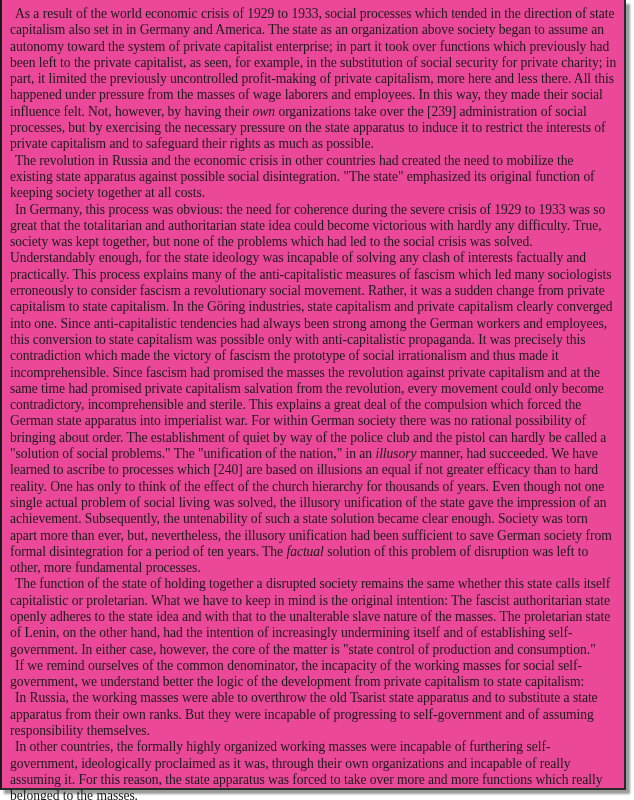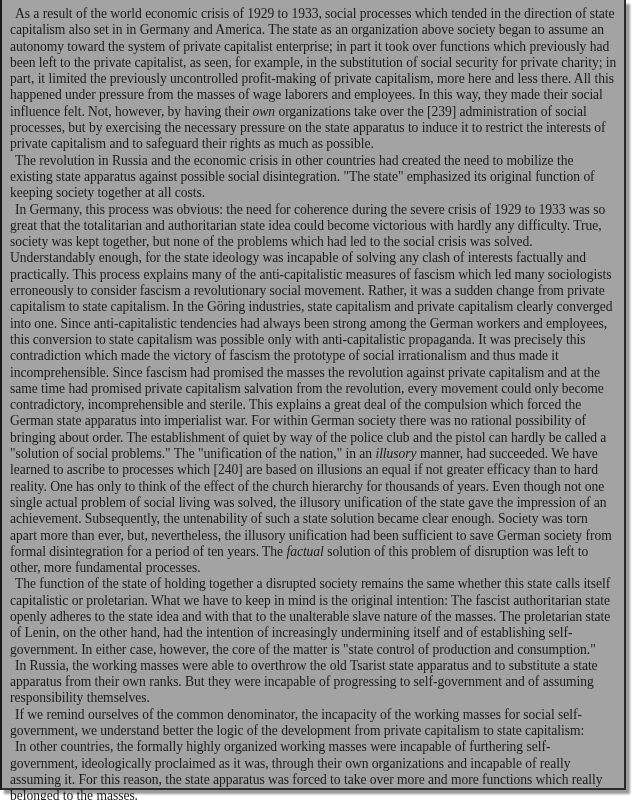--- a/index.html
+++ b/index.html
@@ -12,21 +12,21 @@
       height: 800px;
       overflow: hidden;
       position: relative;
     }
     .page {
       position: absolute;
       left: 0;
       top: 0;
       width: 626px;
       height: 790px;
-      background: #a3a3a3;
+      background: #ec4899;
       border-left: 2px solid #1a1a1a;
       border-right: 2px solid #2a2a2a;
       border-bottom: 2px solid #2a2a2a;
       box-shadow: 4px 4px 2px #9a9a9a;
       box-sizing: border-box;
     }
     .text {
       position: absolute;
       left: 8px;
       top: 6px;
@@ -57,22 +57,22 @@
     <p class="para">
       <span>The revolution in Russia and the economic crisis in other countries had created the need to mobilize the existing state apparatus against possible social disintegration. "The state" emphasized its original function of keeping society together at all costs.</span>
     </p>
     <p class="para">
       <span>In Germany, this process was obvious: the need for coherence during the severe crisis of 1929 to 1933 was so great that the totalitarian and authoritarian state idea could become victorious with hardly any difficulty. True, society was kept together, but none of the problems which had led to the social crisis was solved. Understandably enough, for the state ideology was incapable of solving any clash of interests factually and practically. This process explains many of the anti-capitalistic measures of fascism which led many sociologists erroneously to consider fascism a revolutionary social movement. Rather, it was a sudden change from private capitalism to state capitalism. In the Göring industries, state capitalism and private capitalism clearly converged into one. Since anti-capitalistic tendencies had always been strong among the German workers and employees, this conversion to state capitalism was possible only with anti-capitalistic propaganda. It was precisely this contradiction which made the victory of fascism the prototype of social irrationalism and thus made it incomprehensible. Since fascism had promised the masses the revolution against private capitalism and at the same time had promised private capitalism salvation from the revolution, every movement could only become contradictory, incomprehensible and sterile. This explains a great deal of the compulsion which forced the German state apparatus into imperialist war. For within German society there was no rational possibility of bringing about order. The establishment of quiet by way of the police club and the pistol can hardly be called a "solution of social problems." The "unification of the nation," in an </span><em>illusory</em><span> manner, had succeeded. We have learned to ascribe to processes which [240] are based on illusions an equal if not greater efficacy than to hard reality. One has only to think of the effect of the church hierarchy for thousands of years. Even though not one single actual problem of social living was solved, the illusory unification of the state gave the impression of an achievement. Subsequently, the untenability of such a state solution became clear enough. Society was torn apart more than ever, but, nevertheless, the illusory unification had been sufficient to save German society from formal disintegration for a period of ten years. The </span><em>factual</em><span> solution of this problem of disruption was left to other, more fundamental processes.</span>
     </p>
     <p class="para">
       <span>The function of the state of holding together a disrupted society remains the same whether this state calls itself capitalistic or proletarian. What we have to keep in mind is the original intention: The fascist authoritarian state openly adheres to the state idea and with that to the unalterable slave nature of the masses. The proletarian state of Lenin, on the other hand, had the intention of increasingly undermining itself and of establishing self-government. In either case, however, the core of the matter is "state control of production and consumption."</span>
     </p>
     <p class="para">
-      <span>In Russia, the working masses were able to overthrow the old Tsarist state apparatus and to substitute a state apparatus from their own ranks. But they were incapable of progressing to self-government and of assuming responsibility themselves.</span>
+      <span>If we remind ourselves of the common denominator, the incapacity of the working masses for social self-government, we understand better the logic of the development from private capitalism to state capitalism:</span>
     </p>
     <p class="para">
-      <span>If we remind ourselves of the common denominator, the incapacity of the working masses for social self-government, we understand better the logic of the development from private capitalism to state capitalism:</span>
+      <span>In Russia, the working masses were able to overthrow the old Tsarist state apparatus and to substitute a state apparatus from their own ranks. But they were incapable of progressing to self-government and of assuming responsibility themselves.</span>
     </p>
     <p class="para">
       <span>In other countries, the formally highly organized working masses were incapable of furthering self-government, ideologically proclaimed as it was, through their own organizations and incapable of really assuming it. For this reason, the state apparatus was forced to take over more and more functions which really belonged to the masses.</span>
     </p>
   </div>
 </div>
 
 </body></html>

